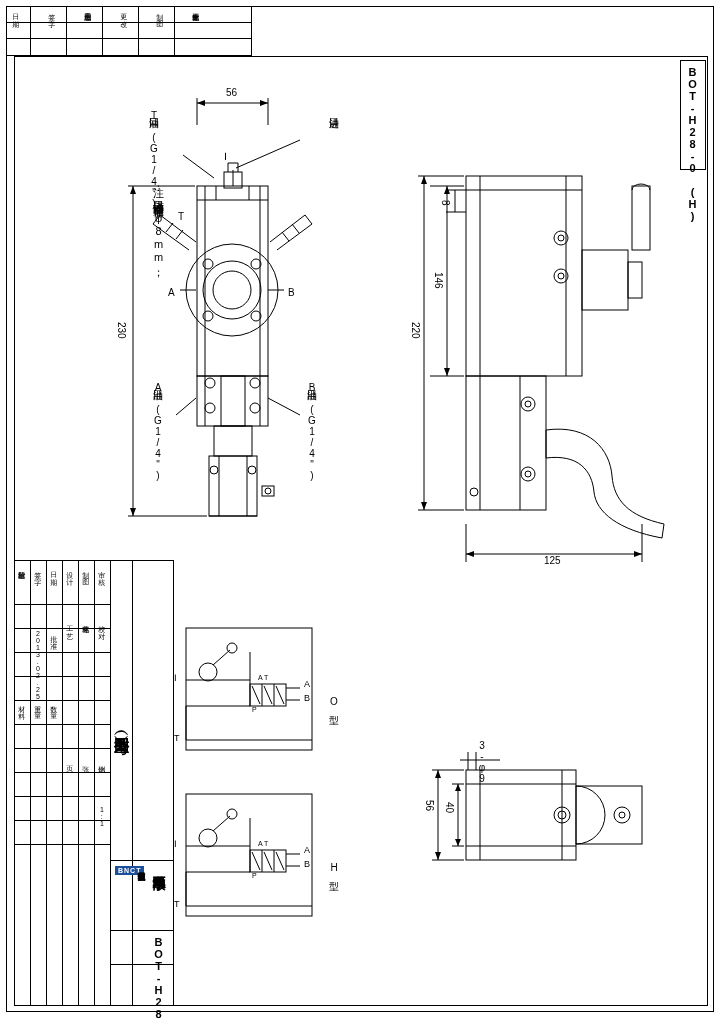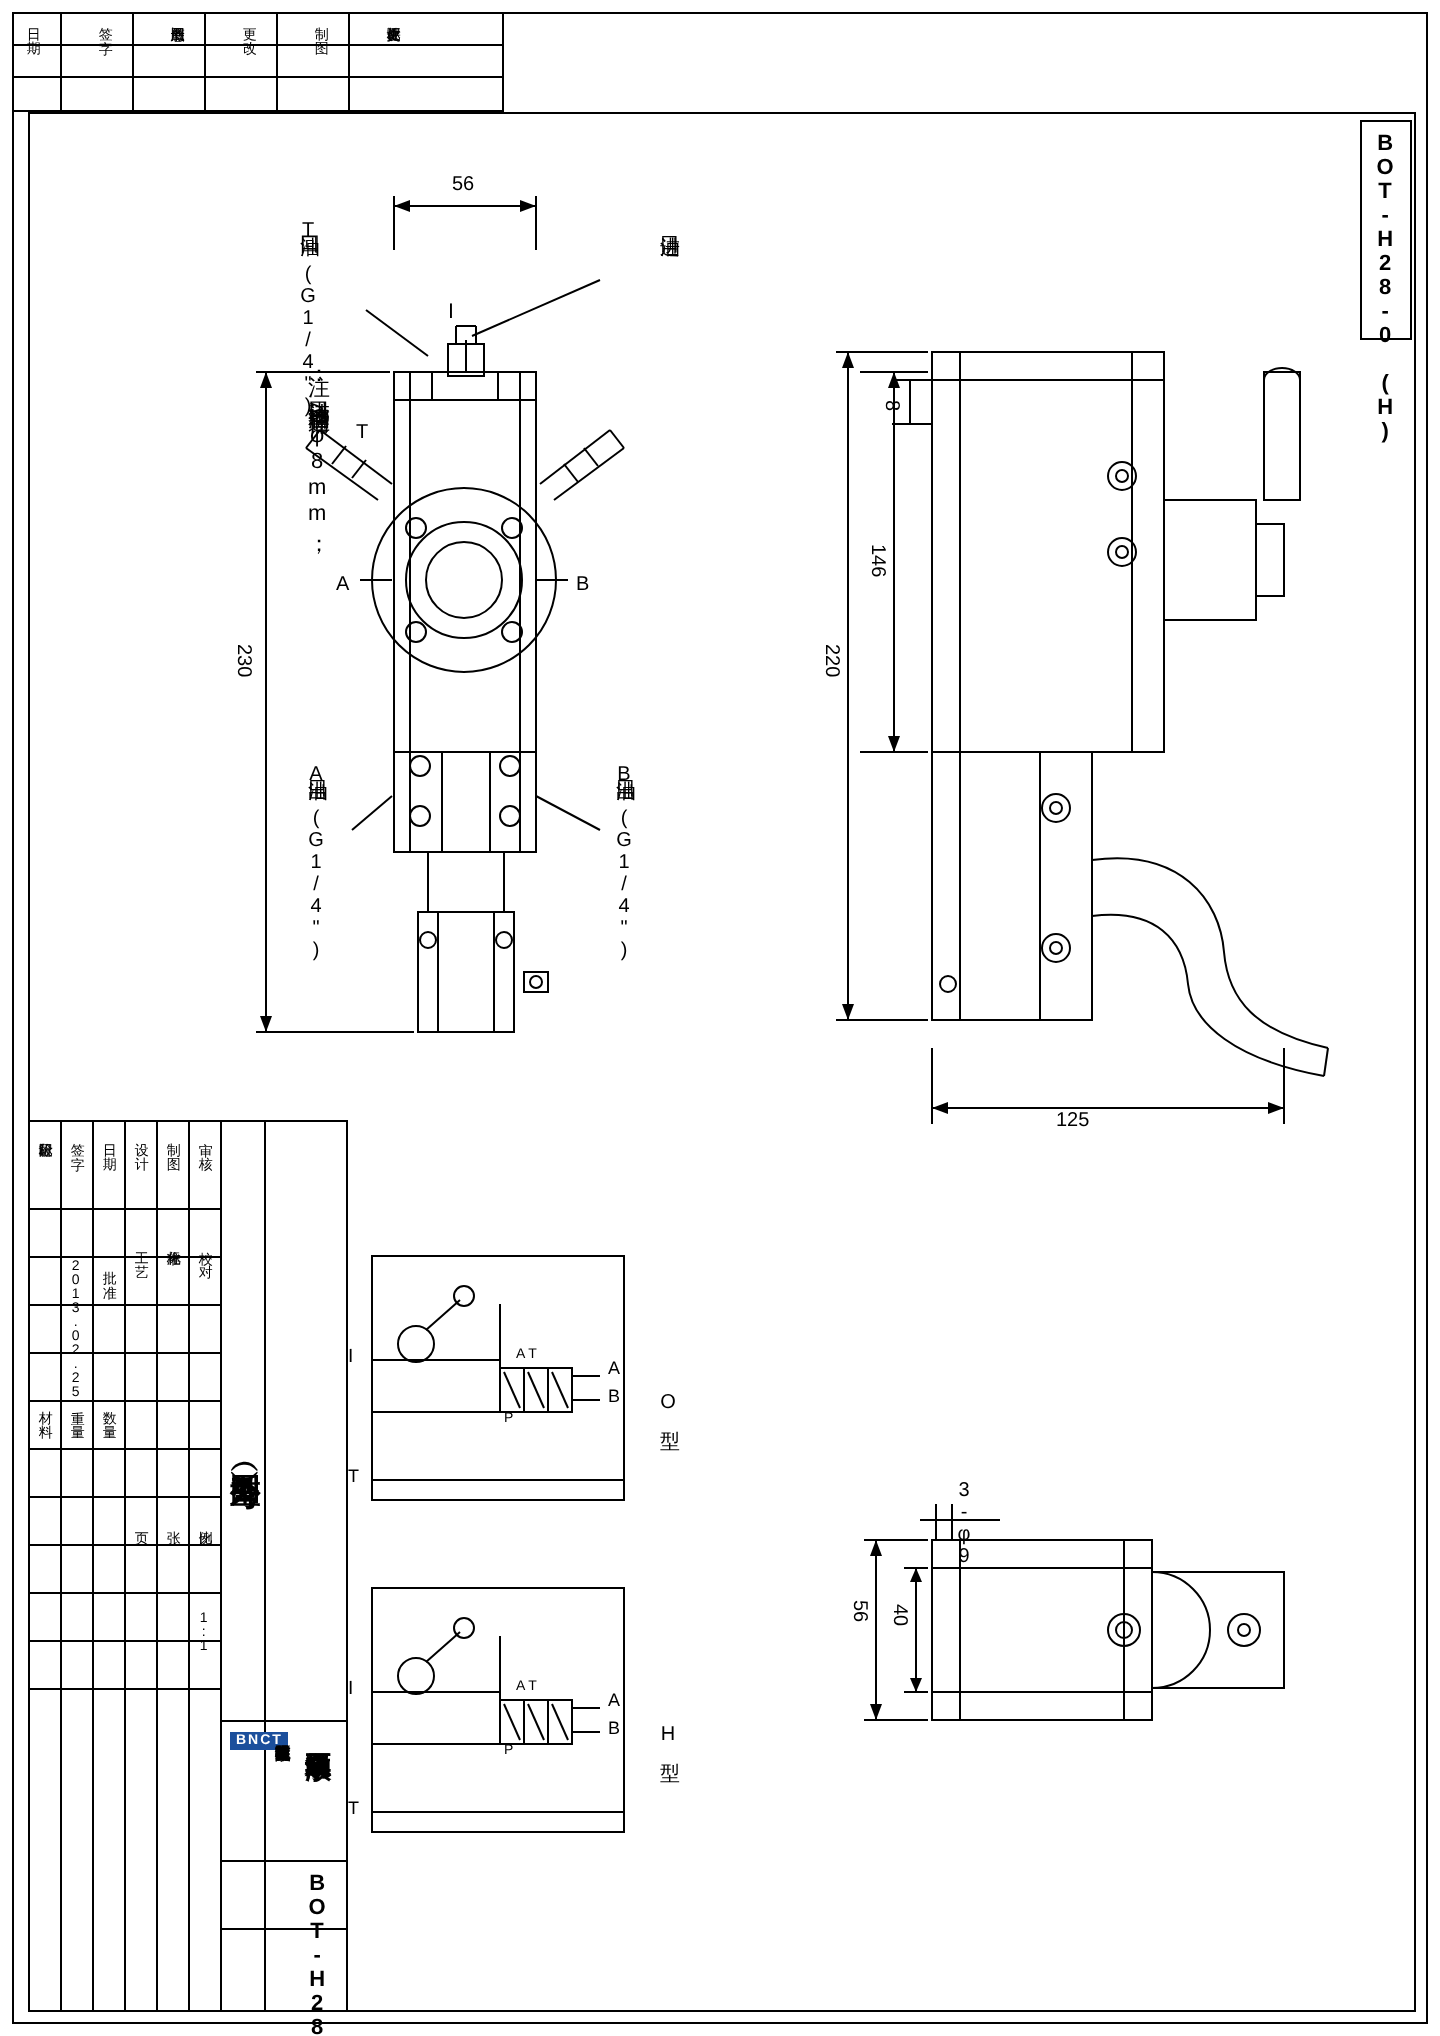--- a/index.html
+++ b/index.html
@@ -191,21 +191,21 @@
       <line x1="642" y1="524" x2="642" y2="562"></line>
       <line x1="466" y1="554" x2="642" y2="554"></line>
       <path d="M466,554 l8,-3 v6 z" fill="#000" stroke="none"></path>
       <path d="M642,554 l-8,-3 v6 z" fill="#000" stroke="none"></path>
     </g>
   </svg>
 
   <div class="txt vt-rot" style="left:450px;top:200px;font-size:10px;">8</div>
   <div class="txt vt-rot" style="left:443px;top:272px;font-size:10px;">146</div>
   <div class="txt vt-rot" style="left:420px;top:322px;font-size:10px;">220</div>
-  <div class="txt" style="left:528px;top:556px;font-size:10px;">125</div>
+  <div class="txt" style="left:544px;top:556px;font-size:10px;">125</div>
 
   <svg width="720" height="1018">
     <g stroke="#000" fill="none" stroke-width="1">
       <rect x="466" y="770" width="110" height="90"></rect>
       <line x1="466" y1="784" x2="576" y2="784"></line>
       <line x1="466" y1="846" x2="576" y2="846"></line>
       <line x1="480" y1="770" x2="480" y2="860"></line>
       <line x1="562" y1="770" x2="562" y2="860"></line>
       <circle cx="562" cy="815" r="8"></circle>
       <circle cx="562" cy="815" r="4"></circle>

